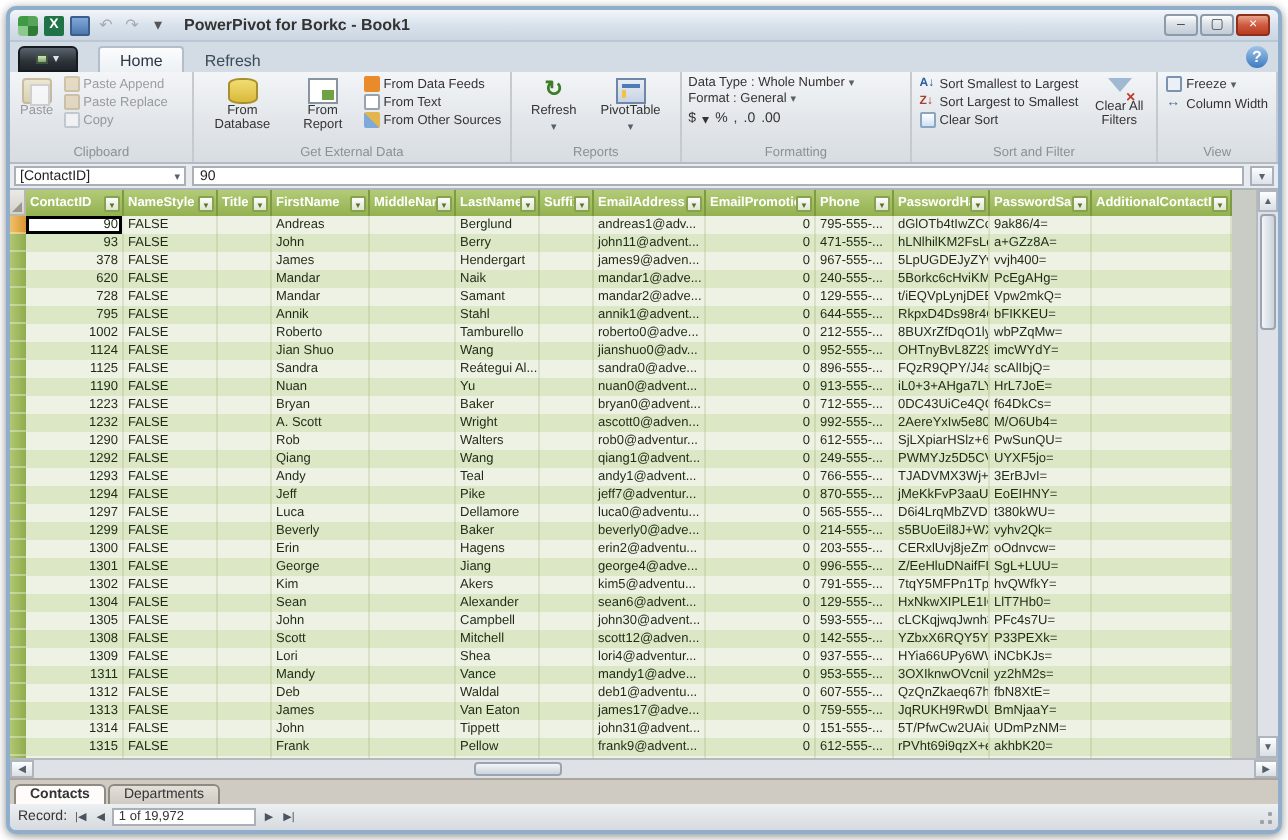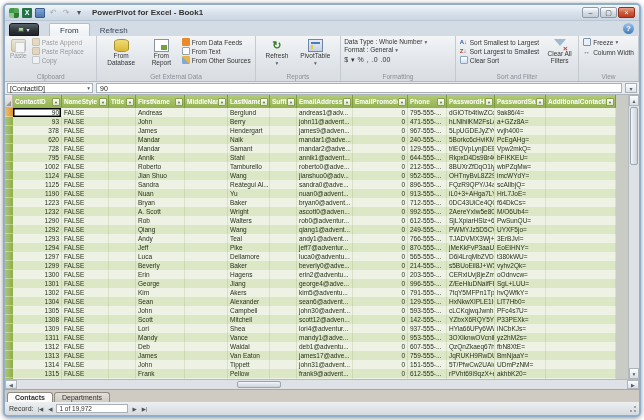--- a/index.html
+++ b/index.html
@@ -146,34 +146,34 @@
 
   <div class="titlebar">
     <div class="qat">
       <span class="qicon i-pp"></span>
       <span class="qicon i-xl">X</span>
       <span class="qicon i-save"></span>
       <span class="qicon dim">↶</span>
       <span class="qicon dim">↷</span>
       <span class="qicon">▾</span>
     </div>
-    <div class="title-text">PowerPivot for Excel - Book1</div>
+    <div class="title-text">PowerPivot for Borkc - Book1</div>
     <div class="winbtns">
       <div class="wbtn">–</div>
       <div class="wbtn">▢</div>
       <div class="wbtn close">×</div>
     </div>
   </div>
 
   <div class="tabrow">
     <div class="filebtn">
       <span class="sq"></span>
       <span class="da">▾</span>
     </div>
-    <div class="rtab active">From</div>
+    <div class="rtab active">Home</div>
     <div class="rtab">Refresh</div>
     <div class="helpbtn">?</div>
   </div>
 
   <div class="ribbon">
 
     <div class="rgroup" style="width:95px">
       <div class="rg-body">
         <div class="bigbtn disabled">
           <span class="icn i-paste"></span>

